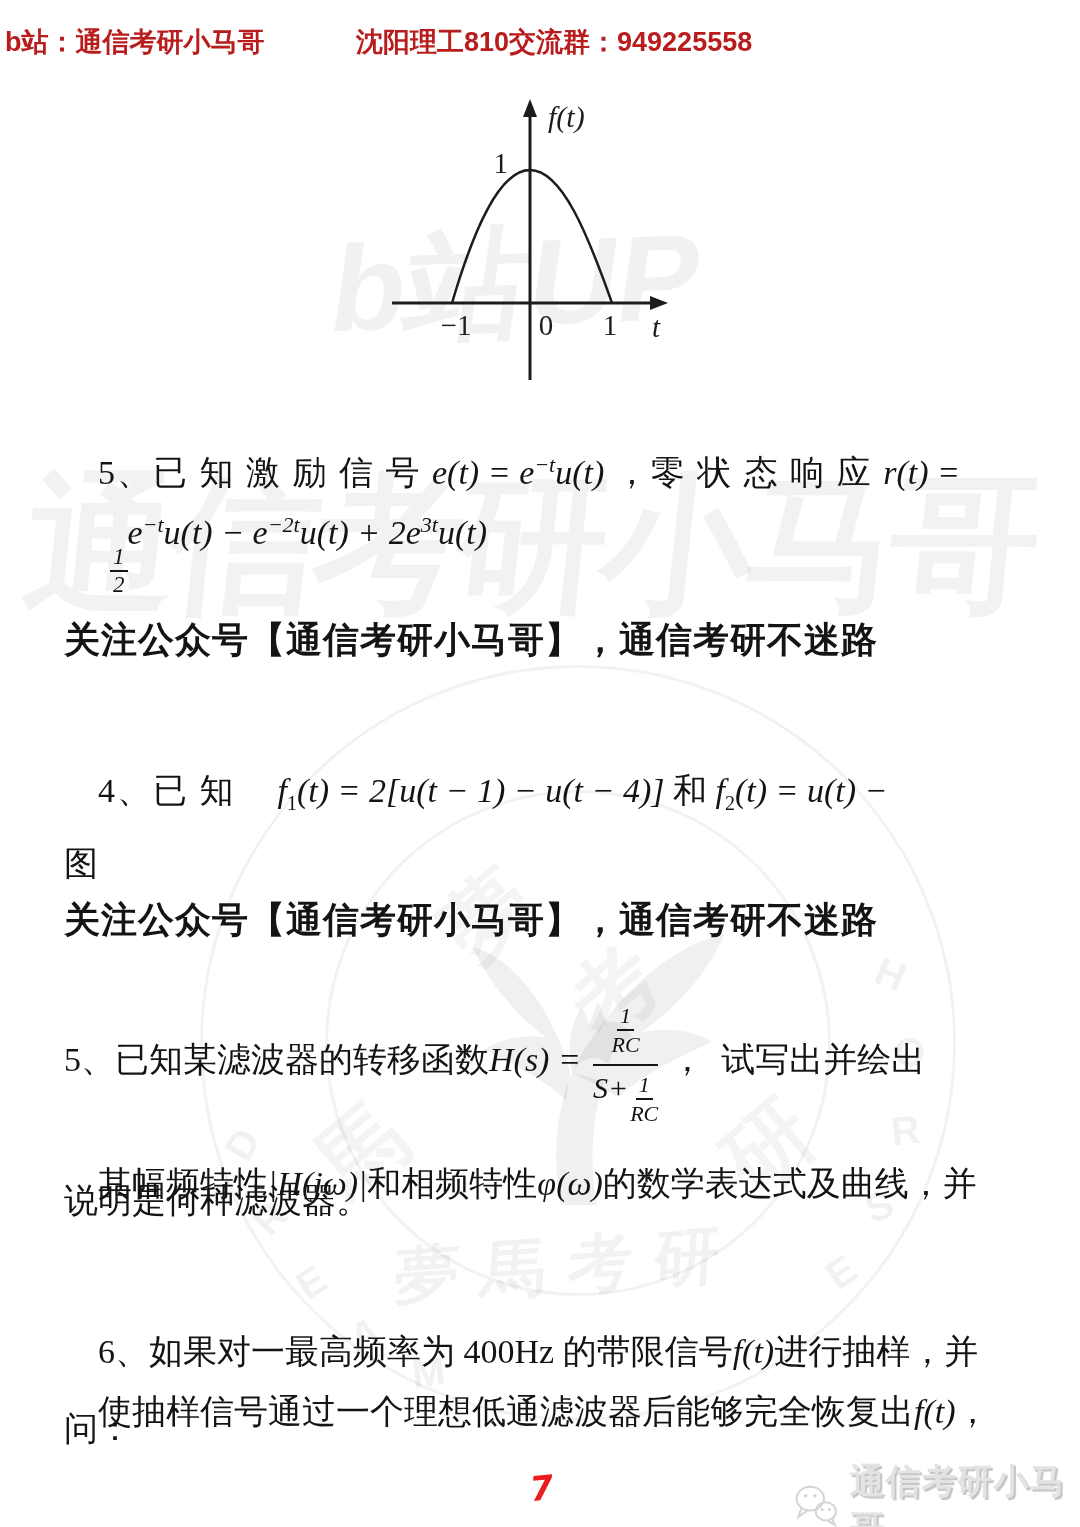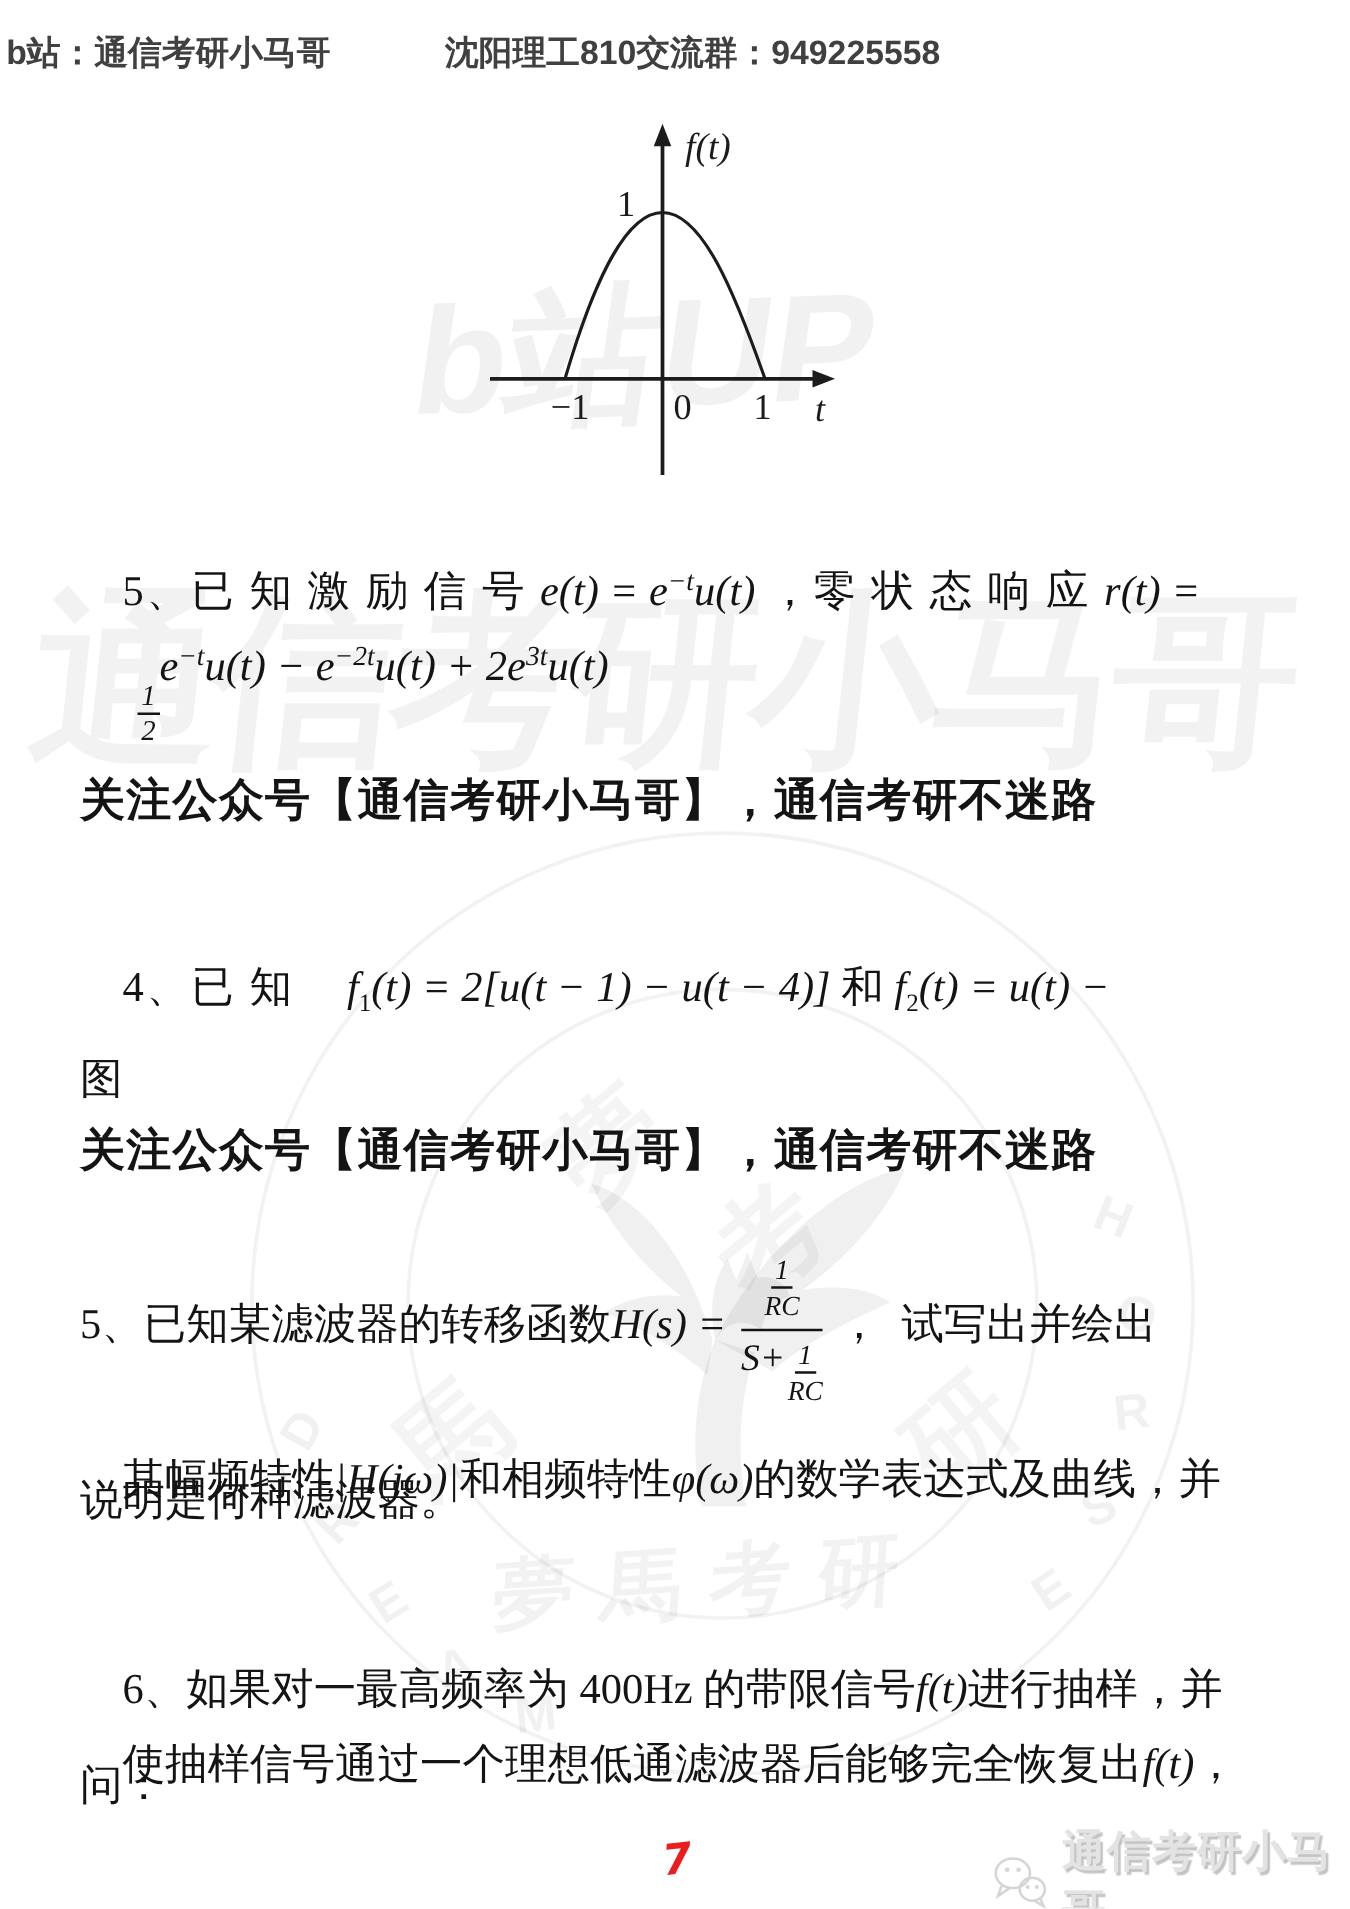--- a/index.html
+++ b/index.html
@@ -1,21 +1,21 @@
 <!DOCTYPE html>
 <html><head>
 <meta charset="utf-8">
 <style>
   html,body{margin:0;padding:0;background:#ffffff;}
   .page{position:relative;width:1080px;height:1527px;background:#fff;overflow:hidden;
         font-family:"Liberation Serif","DejaVu Serif",serif;color:#141414;}
   
   .hdr{position:absolute;top:24px;white-space:pre;z-index:3;
        font-family:"Liberation Sans","DejaVu Sans",sans-serif;
-       font-weight:700;font-size:27px;color:#404040;}
+       font-weight:700;font-size:27px;color:#b91c1c;}
   
   .line{position:absolute;white-space:pre;font-size:34px;color:#141414;z-index:2;line-height:1.25;}
   .m{font-style:italic;}
   .sp{letter-spacing:2px;}
   sup{font-size:22px;}
   sub{font-size:20px;}
   .notice{font-family:"Liberation Sans","DejaVu Sans",sans-serif;font-weight:600;
           font-size:36px;letter-spacing:1px;}
   
   .half{display:inline-flex;flex-direction:column;align-items:center;font-size:23px;

